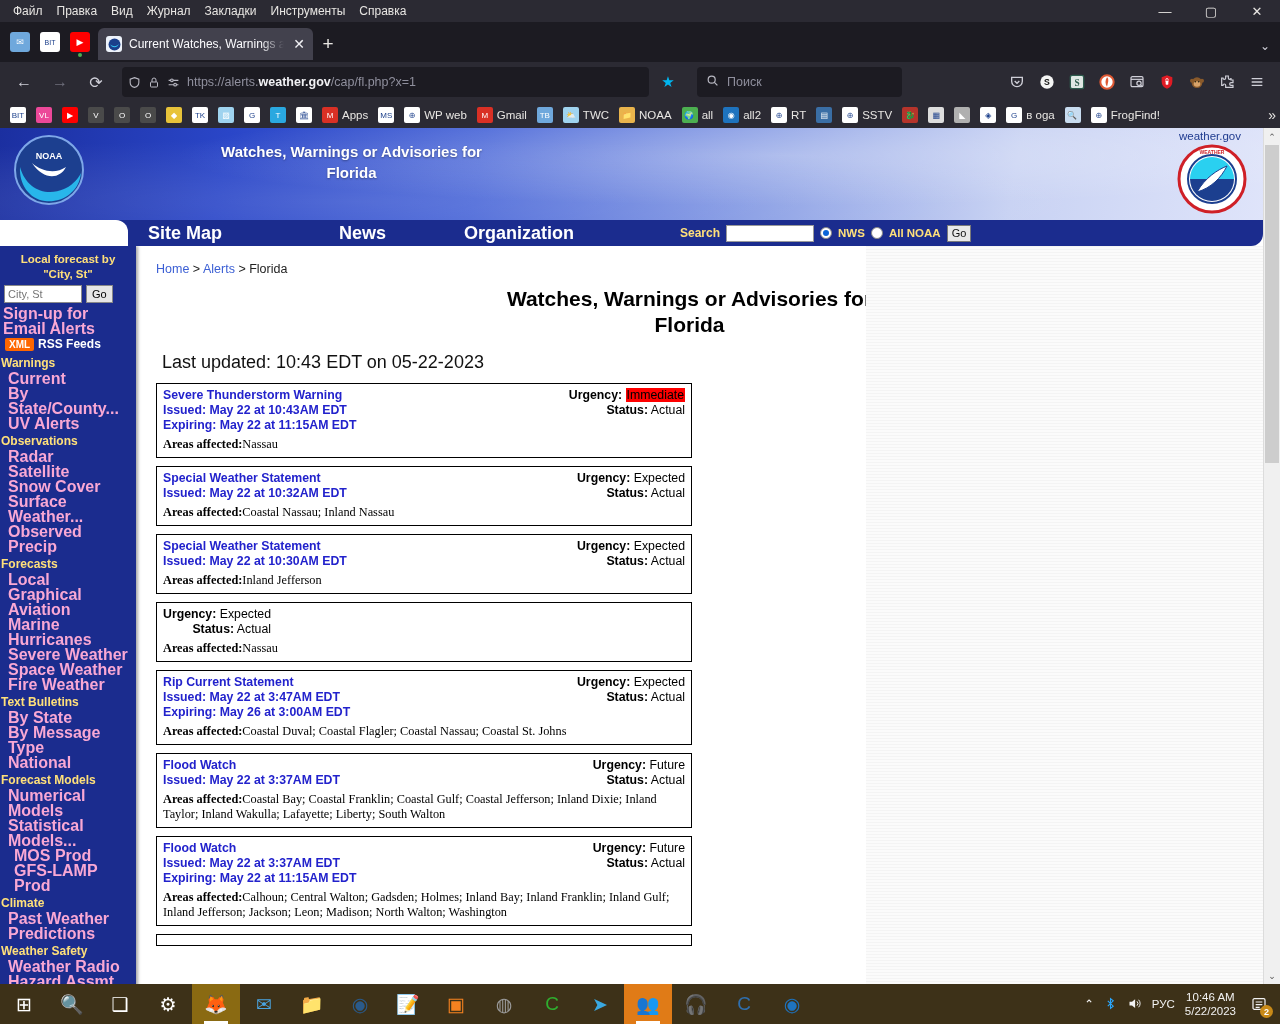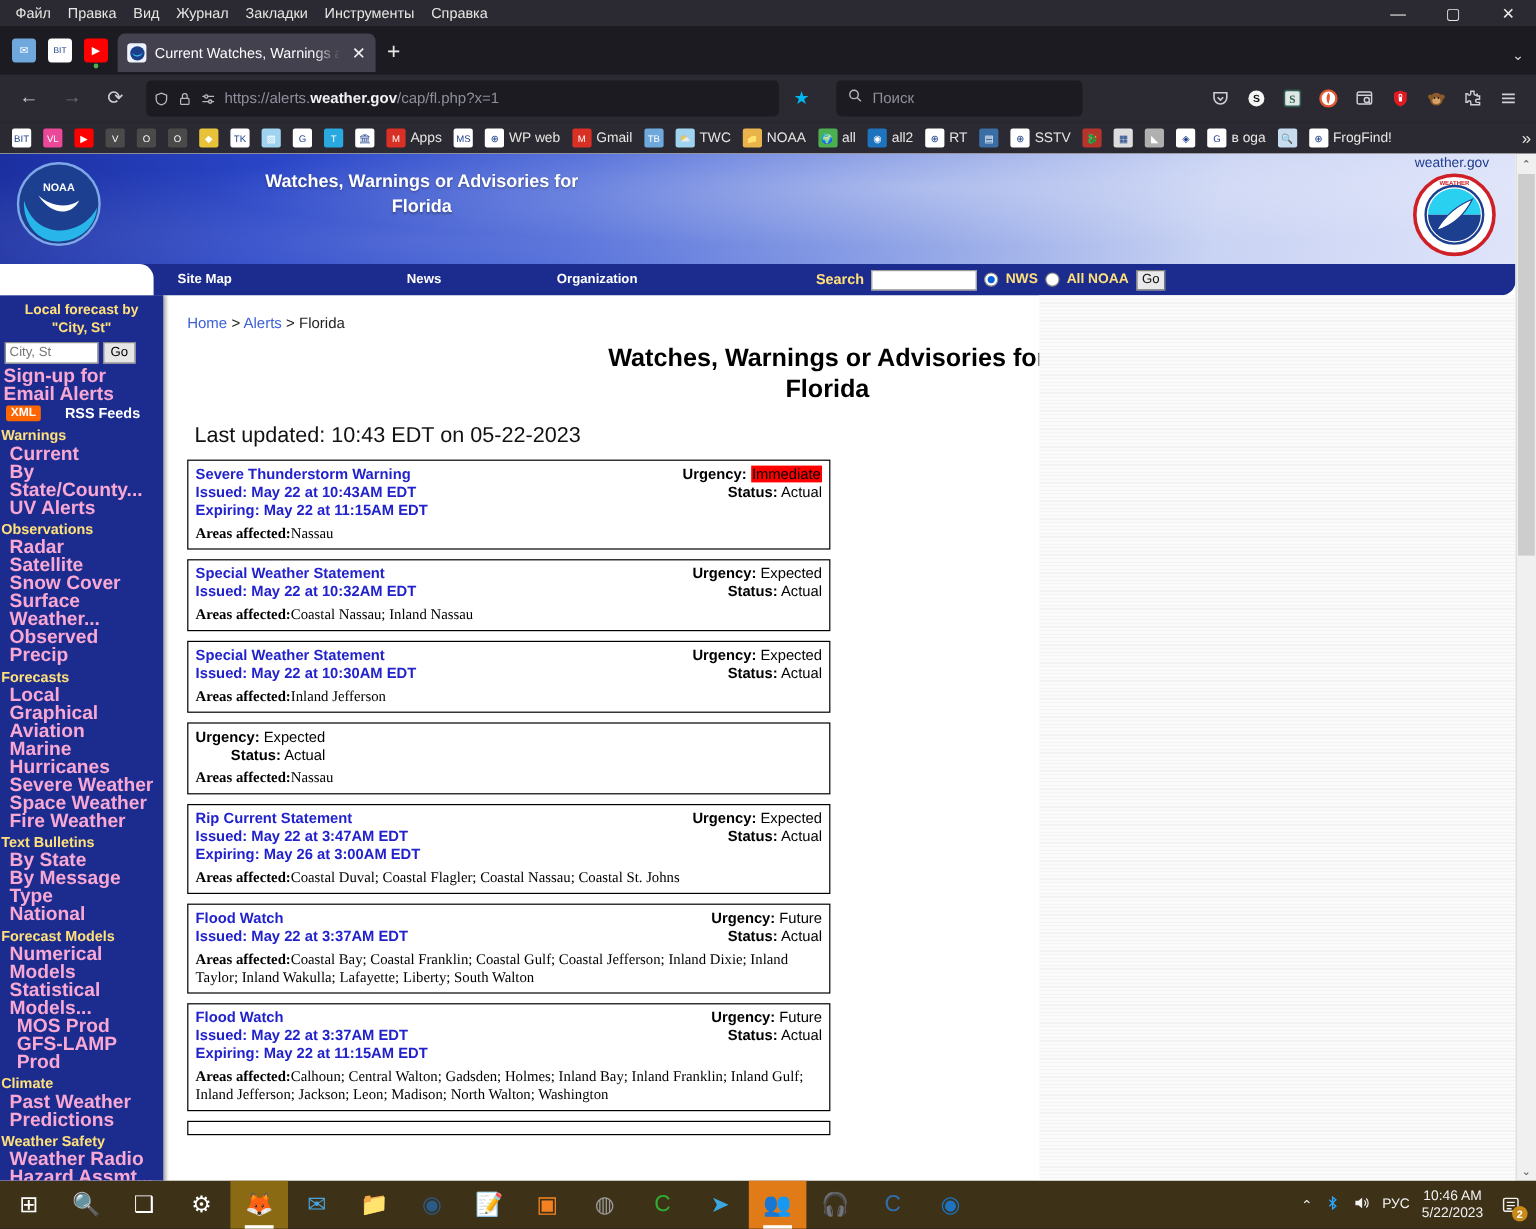--- a/index.html
+++ b/index.html
@@ -87,21 +87,21 @@
   .noaa-logo { position: absolute; left: 12px; top: 5px; width: 74px; height: 74px; z-index: 3; }
   .banner-title { position: absolute; left: 0; right: 0; top: 13px; text-align: center;
                   color: #fff; font-weight: bold; font-size: 15px; line-height: 21px; z-index: 2;
                   text-shadow: 0 1px 2px rgba(0,0,0,.35); padding-left: 60px; padding-right: 620px; }
   .weather-gov { position: absolute; right: 22px; top: 2px; color: #1f3b8f; font-size: 11.5px; z-index: 3; }
   .nws-logo { position: absolute; right: 16px; top: 16px; width: 70px; height: 70px; z-index: 3; }
 
   .navband { height: 26px; background: #1b2c8e; display: flex; align-items: center;
              position: relative; border-radius: 0 0 12px 0; }
   .navband .nb-left { width: 128px; height: 26px; background: #fff; border-radius: 0 12px 0 0; }
-  .navband a { color: #fff; font-size: 11px; font-weight: bold; text-decoration: none; }
+  .navband a { color: #fff; font-size: 18px; font-weight: bold; text-decoration: none; }
   .nb-item { position: absolute; }
   .nb-search { position: absolute; left: 680px; display: flex; align-items: center; gap: 6px; }
   .nb-search .lbl { color: #ffe07a; font-size: 12px; font-weight: bold; }
   .nb-search input { width: 88px; height: 17px; border: 1px solid #9a9a9a; font-size: 11px; }
   .radio { width: 12px; height: 12px; border-radius: 50%; background: #fff; border: 1px solid #888;
            display: inline-flex; align-items: center; justify-content: center; }
   .radio.on { background: #fff; }
   .radio.on::after { content: ""; width: 6px; height: 6px; border-radius: 50%; background: #0a64d8; }
   .rlabel { color: #ffe07a; font-size: 11.5px; font-weight: bold; }
   .gobtn { background: #e9e9e9; border: 1px solid #7a7a7a; font-size: 11px; padding: 0 4px;
@@ -115,21 +115,21 @@
   .sb-head { color: #ffe07a; font-weight: bold; font-size: 11.5px; text-align: center; line-height: 15px; padding: 2px 4px 3px; }
   .sb-form { display: flex; gap: 4px; padding: 0 4px 3px 4px; align-items: center; }
   .sb-form input { width: 78px; height: 18px; font-size: 11px; border: 1px solid #8a8a8a; padding: 0 3px; }
   .sb-form button { font-size: 11px; height: 18px; background: #e6e6e6; border: 1px solid #888; padding: 0 5px; }
   .sb-link { color: #f9a8d4; font-size: 16px; font-weight: bold; line-height: 15px; padding: 0 2px 0 3px;
              display: block; text-decoration: none; }
   .sb-group { color: #ffe07a; font-size: 12px; font-weight: bold; line-height: 15px; padding: 3px 2px 0 1px; }
   .sb-sub { padding-left: 8px; }
   .sb-sub2 { padding-left: 14px; }
   .xml-badge { background: #ff6600; color: #fff; font-weight: bold; font-size: 10px;
-               padding: 1px 4px; border-radius: 2px; margin-right: 20px; }
+               padding: 1px 4px; border-radius: 2px; margin-right: 4px; }
   .sb-rss { display: flex; align-items: center; padding: 1px 2px 2px 5px; }
   .sb-rss span.t { color: #fff; font-size: 12px; font-weight: bold; }
 
   
   .main { flex: 1; padding: 16px 0 0 20px; min-width: 0; position: relative; }
   .crumb { font-size: 12.5px; color: #222; margin-bottom: 10px; }
   .crumb a { color: #3b5fd4; text-decoration: none; }
   .pagetitle { text-align: center; font-size: 21px; font-weight: bold; color: #000;
                line-height: 26px; margin: 4px 40px 12px 0; }
   .intro { font-size: 12.8px; color: #111; line-height: 16px; max-width: 510px; }

